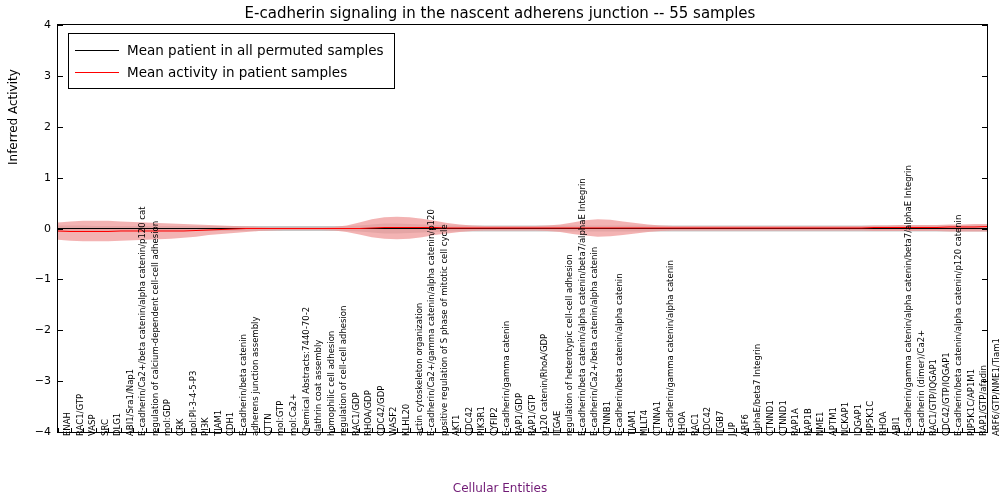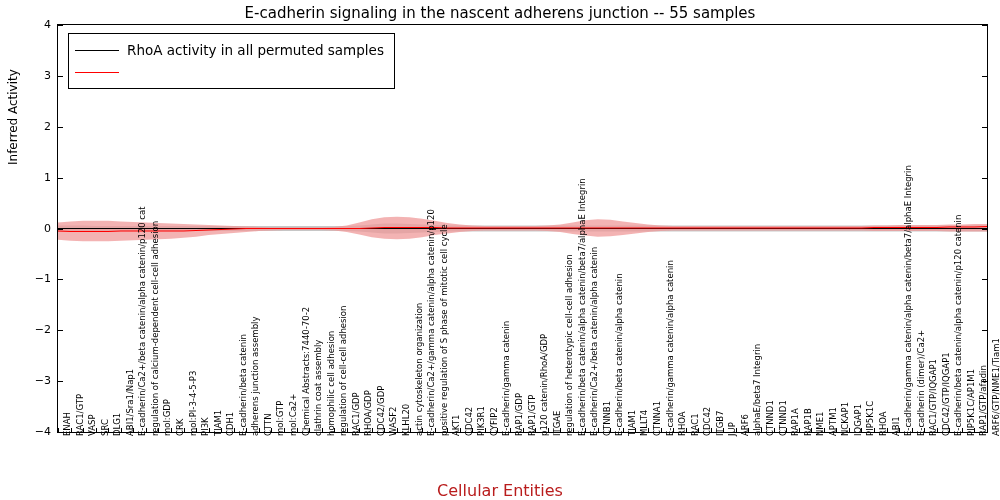--- a/index.html
+++ b/index.html
@@ -22,21 +22,21 @@
   .ylabel{
     position:absolute;left:-52px;top:140px;
     transform:rotate(-90deg);transform-origin:0 0;
     font-size:12px;white-space:nowrap;color:#000;
   }
   .ytick-in{position:absolute;left:0;width:5px;height:1px;background:#000;}
   .ytick-r{position:absolute;right:0;width:5px;height:1px;background:#000;}
 
   .xlabel{
     position:absolute;left:0;top:481px;width:1000px;text-align:center;
-    font-size:16px;color:#b91c1c;
+    font-size:12px;color:#701a75;
   }
 
   
   .xtick{position:absolute;bottom:0;width:1px;height:4px;background:#000;}
   .xcat-out{
     position:absolute;font-size:8.5px;color:#000;white-space:nowrap;
     transform:rotate(-90deg);transform-origin:left top;
   }
 
   
@@ -163,24 +163,25 @@
         <div class="xtick" style="left: 878.784px;"></div>
         <div class="xtick" style="left: 891.338px;"></div>
         <div class="xtick" style="left: 903.892px;"></div>
         <div class="xtick" style="left: 916.446px;"></div>
         <div class="xtick" style="left: 929px;"></div>
       </div>
 
     <div class="legend">
       <div class="legrow">
         <span class="legline"></span>
-        <span class="legtext">RhoA activity in all permuted samples</span>
+        <span class="legtext">Mean patient in all permuted samples</span>
       </div>
       <div class="legrow">
         <span class="legline red"></span>
+        <span class="legtext">Mean activity in patient samples</span>
       </div>
     </div>
   </div>
 
   <div id="ylabels">
       <div style="position: absolute; left: 19px; width: 32px; text-align: right; font-size: 11px; color: rgb(0, 0, 0); top: 425px;">−4</div>
       <div style="position: absolute; left: 19px; width: 32px; text-align: right; font-size: 11px; color: rgb(0, 0, 0); top: 374.125px;">−3</div>
       <div style="position: absolute; left: 19px; width: 32px; text-align: right; font-size: 11px; color: rgb(0, 0, 0); top: 323.25px;">−2</div>
       <div style="position: absolute; left: 19px; width: 32px; text-align: right; font-size: 11px; color: rgb(0, 0, 0); top: 272.375px;">−1</div>
       <div style="position: absolute; left: 19px; width: 32px; text-align: right; font-size: 11px; color: rgb(0, 0, 0); top: 221.5px;">0</div>

